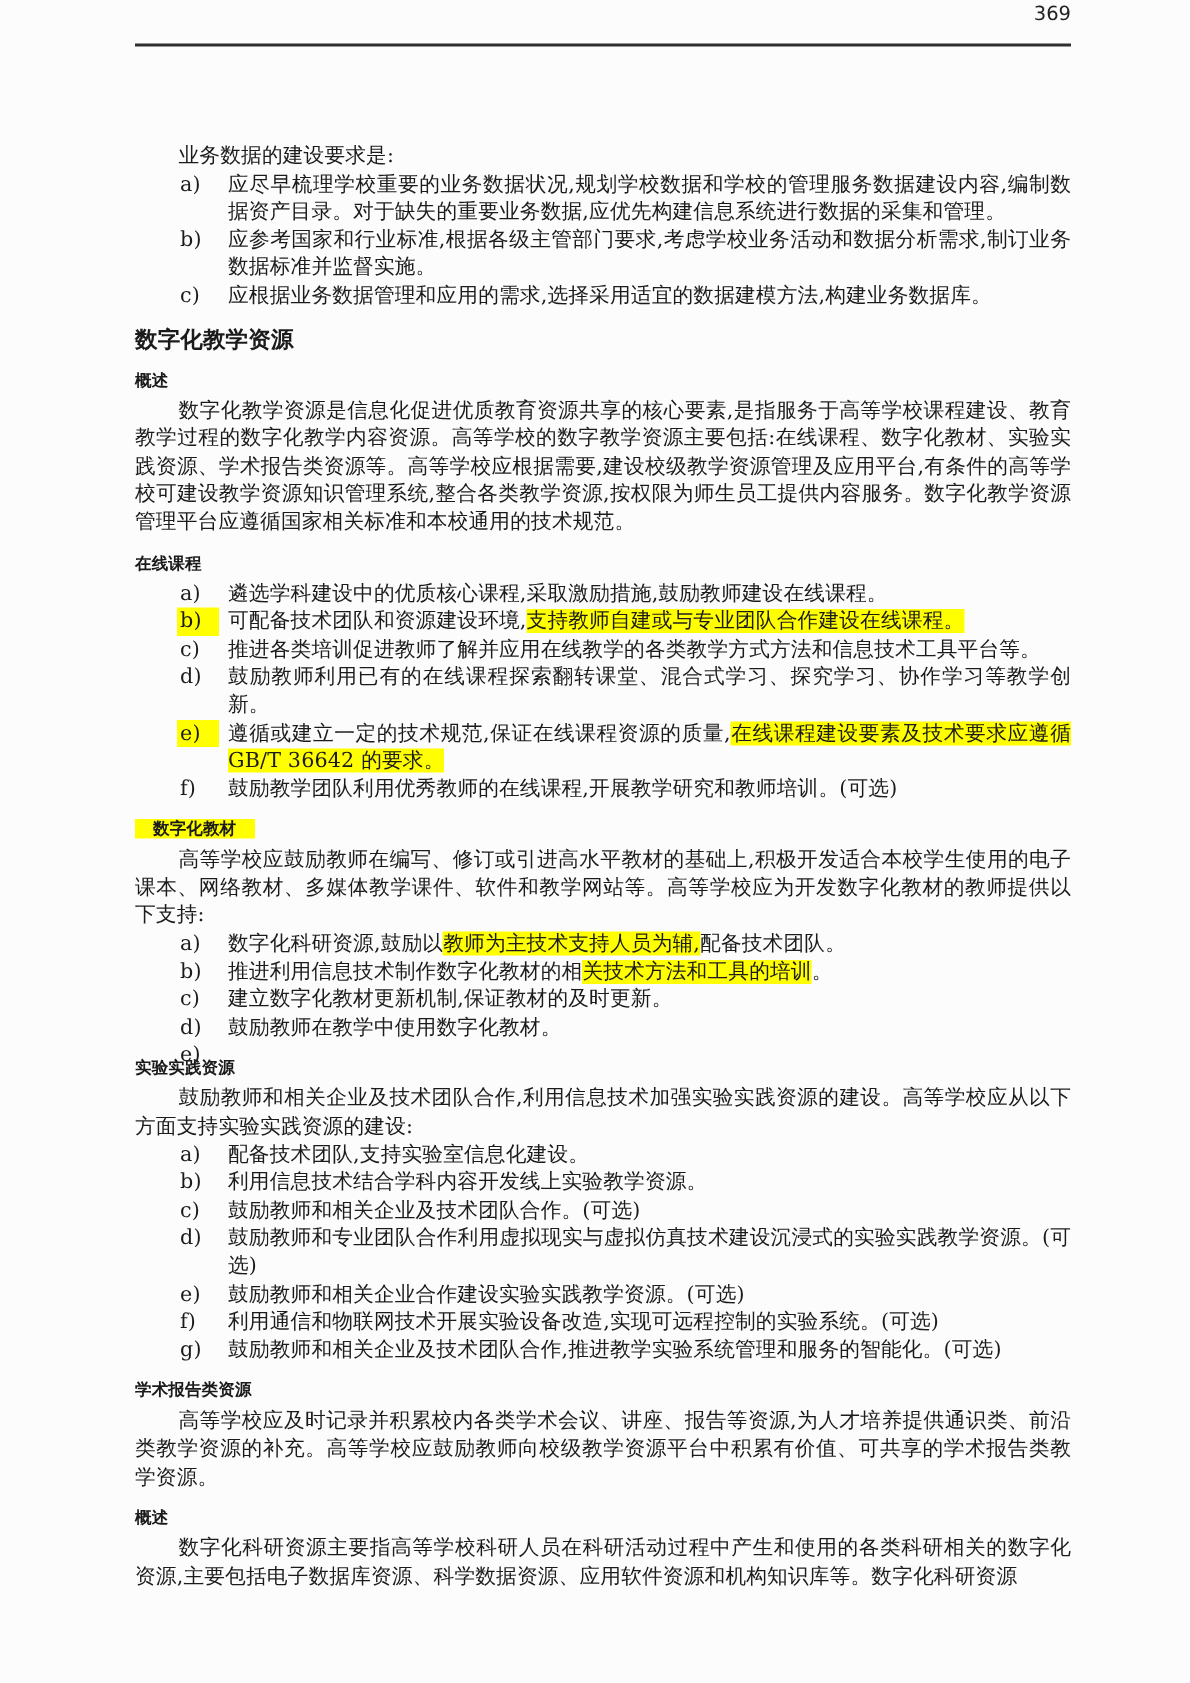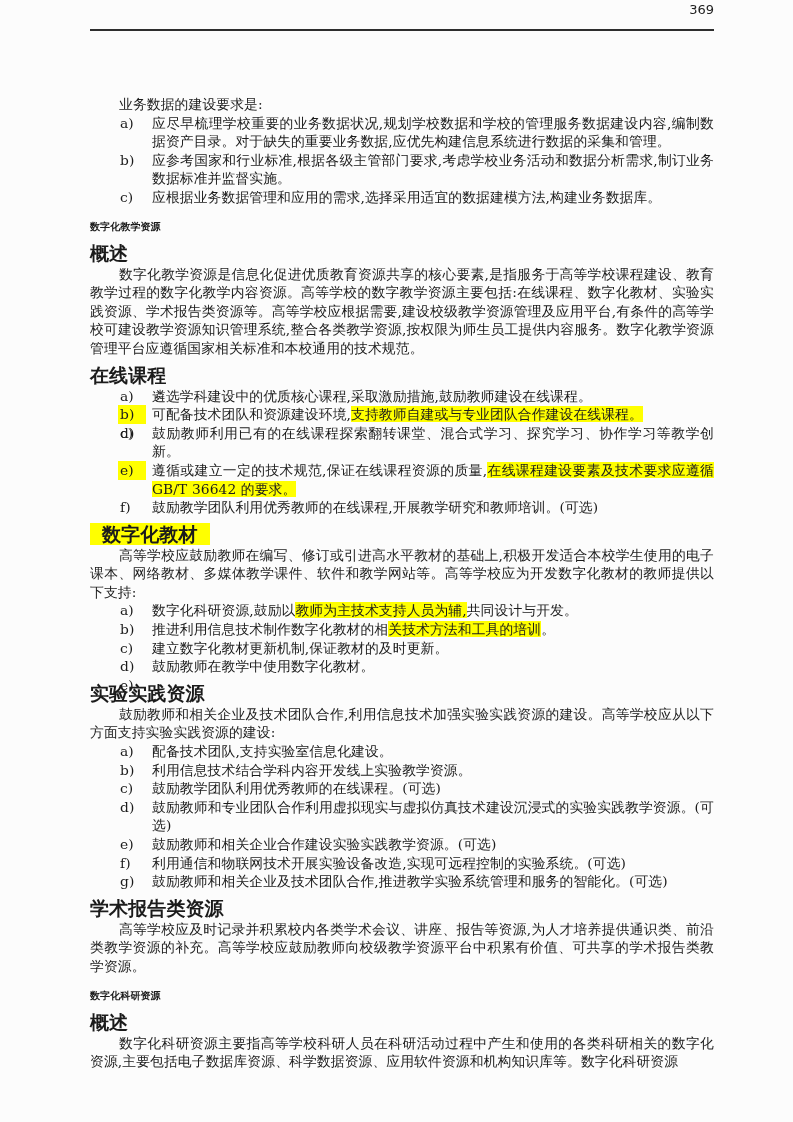--- a/index.html
+++ b/index.html
@@ -22,26 +22,26 @@
   }
   .content{
     position:absolute;top:95px;left:90px;width:624px;
     font-size:13.8px;line-height:18.6px;
     text-align:justify;
     letter-spacing:0.1px;
   }
   .p{margin:0;text-indent:29px;}
   .h1{
     font-family:"DejaVu Sans","Liberation Sans",sans-serif;
-    font-weight:700;font-size:10px;line-height:19px;
+    font-weight:700;font-size:15px;line-height:19px;
     margin:10px 0 4px;text-indent:0;
   }
   .h2{
     font-family:"DejaVu Sans","Liberation Sans",sans-serif;
-    font-weight:700;font-size:19px;line-height:19px;
+    font-weight:700;font-size:11px;line-height:19px;
     margin:8px 0 2px;text-indent:0;
   }
   .list{margin:0;}
   .li{position:relative;padding-left:62px;}
   .lbl{position:absolute;left:30px;top:0;}
   .hl{background:#ffff00;}
   .lbl.hl{padding:0 12px 0 2px;margin-left:-2px;}
   .h2 .hl, .h1 .hl{padding:0 12px;}
 </style>
 </head>
@@ -56,43 +56,42 @@
       <div class="li"><span class="lbl">b)</span><span><span>应参考国家和行业标准,根据各级主管部门要求,考虑学校业务活动和数据分析需求,制订业务数据标准并监督实施。</span></span></div>
       <div class="li"><span class="lbl">c)</span><span><span>应根据业务数据管理和应用的需求,选择采用适宜的数据建模方法,构建业务数据库。</span></span></div>
     </div>
     <div class="h1"><span>数字化教学资源</span></div>
     <div class="h2"><span>概述</span></div>
     <p class="p"><span>数字化教学资源是信息化促进优质教育资源共享的核心要素,是指服务于高等学校课程建设、教育教学过程的数字化教学内容资源。高等学校的数字教学资源主要包括:在线课程、数字化教材、实验实践资源、学术报告类资源等。高等学校应根据需要,建设校级教学资源管理及应用平台,有条件的高等学校可建设教学资源知识管理系统,整合各类教学资源,按权限为师生员工提供内容服务。数字化教学资源管理平台应遵循国家相关标准和本校通用的技术规范。</span></p>
     <div class="h2"><span>在线课程</span></div>
     <div class="list">
       <div class="li"><span class="lbl">a)</span><span><span>遴选学科建设中的优质核心课程,采取激励措施,鼓励教师建设在线课程。</span></span></div>
       <div class="li"><span class="lbl hl">b)</span><span><span>可配备技术团队和资源建设环境,</span><span class="hl">支持教师自建或与专业团队合作建设在线课程。</span></span></div>
-      <div class="li"><span class="lbl">c)</span></div>
+      <div class="li"><span class="lbl">c)</span><span><span>推进各类培训促进教师了解并应用在线教学的各类教学方式方法和信息技术工具平台等。</span></span></div>
       <div class="li"><span class="lbl">d)</span><span><span>鼓励教师利用已有的在线课程探索翻转课堂、混合式学习、探究学习、协作学习等教学创新。</span></span></div>
       <div class="li"><span class="lbl hl">e)</span><span><span>遵循或建立一定的技术规范,保证在线课程资源的质量,</span><span class="hl">在线课程建设要素及技术要求应遵循 GB/T 36642 的要求。</span></span></div>
       <div class="li"><span class="lbl">f)</span><span><span>鼓励教学团队利用优秀教师的在线课程,开展教学研究和教师培训。(可选)</span></span></div>
     </div>
     <div class="h2"><span class="hl"><span>数字化教材</span></span></div>
     <p class="p"><span>高等学校应鼓励教师在编写、修订或引进高水平教材的基础上,积极开发适合本校学生使用的电子课本、网络教材、多媒体教学课件、软件和教学网站等。高等学校应为开发数字化教材的教师提供以下支持:</span></p>
     <div class="list">
-      <div class="li"><span class="lbl">a)</span><span><span>数字化科研资源,鼓励以</span><span class="hl">教师为主技术支持人员为辅,</span><span>共同设计与开发。</span></span></div>
+      <div class="li"><span class="lbl">a)</span><span><span>数字化科研资源,鼓励以</span><span class="hl">教师为主技术支持人员为辅,</span><span>配备技术团队。</span></span></div>
       <div class="li"><span class="lbl">b)</span><span><span>推进利用信息技术制作数字化教材的相</span><span class="hl">关技术方法和工具的培训</span><span>。</span></span></div>
       <div class="li"><span class="lbl">c)</span><span><span>建立数字化教材更新机制,保证教材的及时更新。</span></span></div>
       <div class="li"><span class="lbl">d)</span><span><span>鼓励教师在教学中使用数字化教材。</span></span></div>
       <div class="li"><span class="lbl">e)</span></div>
     </div>
     <div class="h2"><span>实验实践资源</span></div>
     <p class="p"><span>鼓励教师和相关企业及技术团队合作,利用信息技术加强实验实践资源的建设。高等学校应从以下方面支持实验实践资源的建设:</span></p>
     <div class="list">
       <div class="li"><span class="lbl">a)</span><span><span>配备技术团队,支持实验室信息化建设。</span></span></div>
       <div class="li"><span class="lbl">b)</span><span><span>利用信息技术结合学科内容开发线上实验教学资源。</span></span></div>
-      <div class="li"><span class="lbl">c)</span><span><span>鼓励教学团队利用优秀教师的在线课程。(可选)</span></span></div>
+      <div class="li"><span class="lbl">c)</span><span><span>鼓励教师和相关企业及技术团队合作。(可选)</span></span></div>
       <div class="li"><span class="lbl">d)</span><span><span>鼓励教师和专业团队合作利用虚拟现实与虚拟仿真技术建设沉浸式的实验实践教学资源。(可选)</span></span></div>
       <div class="li"><span class="lbl">e)</span><span><span>鼓励教师和相关企业合作建设实验实践教学资源。(可选)</span></span></div>
       <div class="li"><span class="lbl">f)</span><span><span>利用通信和物联网技术开展实验设备改造,实现可远程控制的实验系统。(可选)</span></span></div>
       <div class="li"><span class="lbl">g)</span><span><span>鼓励教师和相关企业及技术团队合作,推进教学实验系统管理和服务的智能化。(可选)</span></span></div>
     </div>
     <div class="h2"><span>学术报告类资源</span></div>
     <p class="p"><span>高等学校应及时记录并积累校内各类学术会议、讲座、报告等资源,为人才培养提供通识类、前沿类教学资源的补充。高等学校应鼓励教师向校级教学资源平台中积累有价值、可共享的学术报告类教学资源。</span></p>
-    <div class="h1"><span>数字化科研资源</span></div>
     <div class="h2"><span>概述</span></div>
     <p class="p"><span>数字化科研资源主要指高等学校科研人员在科研活动过程中产生和使用的各类科研相关的数字化资源,主要包括电子数据库资源、科学数据资源、应用软件资源和机构知识库等。数字化科研资源</span></p>
   </div>
 
 </body></html>

